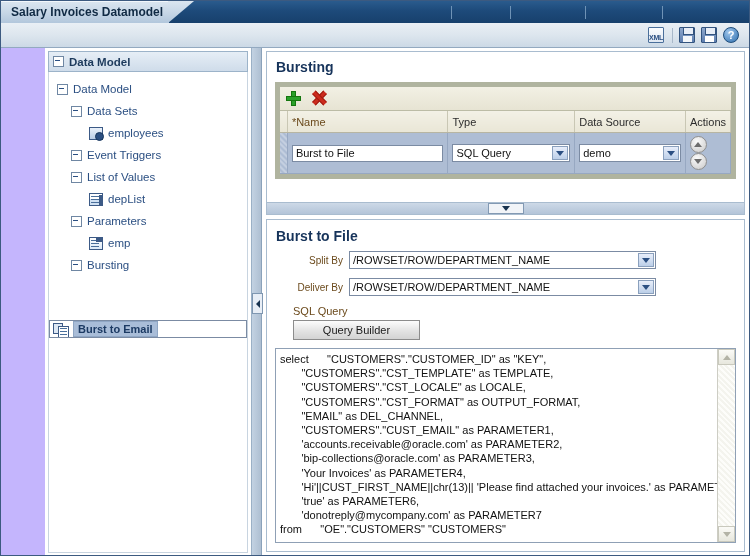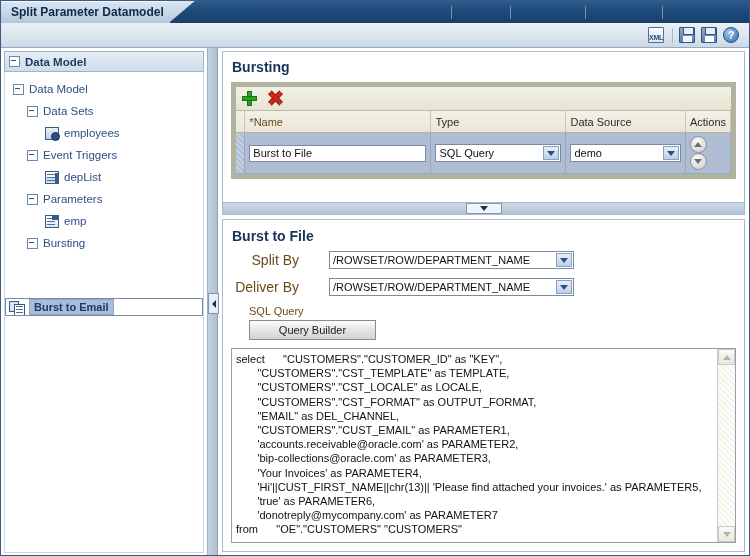--- a/index.html
+++ b/index.html
@@ -168,21 +168,22 @@
     display: flex; align-items: center; justify-content: center;
     box-sizing: border-box;
   }
   .tbsep { width:1px; height:15px; background:#a8b8c9; margin: 0 2px; }
 
   
   .body {
     position: relative;
     display: flex;
     height: 508px;
-    background: #6d28d9;
+    background: #c4b5fd;
+    padding-left: 44px;
   }
 
   
   .leftpanel {
     width: 207px;
     box-sizing: border-box;
     background: #ffffff;
     border-right: 1px solid #9bb0c6;
     display: flex;
     flex-direction: column;
@@ -502,23 +503,23 @@
   .frm-row {
     display: flex;
     align-items: center;
     margin-bottom: 9px;
   }
   .frm-label {
     width: 68px;
     text-align: right;
     margin-right: 6px;
     color: #6b4a1c;
-    font-size: 14px;
-  }
-  .frm-field { width: 245px; margin-left: 24px; }
+    font-size: 10px;
+  }
+  .frm-field { width: 307px; }
   .sqllabel { color:#6b4a1c; font-size:11px; margin: 0 0 3px 18px; }
   .qbtn {
     margin-left: 18px;
     width: 127px; height: 20px;
     background: linear-gradient(to bottom,#fcfcfc,#e3e3e3 55%,#d3d3d3);
     border: 1px solid #8c8c8c;
     font-size: 11px;
     color: #1a1a1a;
     display: flex; align-items: center; justify-content: center;
     box-sizing: border-box;
@@ -563,21 +564,21 @@
   .vbtn .ad { width:0;height:0;border-left:4px solid transparent;border-right:4px solid transparent;border-top:5px solid #b3b3a6; }
   .vtrack { flex:1; background: repeating-linear-gradient(45deg,#fdfdfa 0 2px,#f4f4ee 2px 4px); }
 </style>
 </head>
 <body>
 
 <div id="app">
 
   <div class="topbar">
     <div class="app-tab">
-      <span>Split Parameter Datamodel</span>
+      <span>Salary Invoices Datamodel</span>
     </div>
     <div class="app-tab-slant"></div>
 
     <div class="topnav">
       <div class="navitem">
         <span>Home</span>
       </div>
       <div class="sep"></div>
       <div class="navitem">
         <span>Catalog</span>
@@ -644,20 +645,24 @@
           <span class="icon-ds"></span>
           <span class="lbl">employees</span>
         </div>
 
         <div class="tnode lv1">
           <span class="expander"></span>
           <span class="lbl">Event Triggers</span>
         </div>
 
 
+        <div class="tnode lv1">
+          <span class="expander"></span>
+          <span class="lbl">List of Values</span>
+        </div>
 
 
         <div class="tnode lv2">
           <span class="icon-sq icon-lov">
               <span class="lines"></span>
             </span>
           <span class="lbl">depList</span>
         </div>
 
         <div class="tnode lv1">

